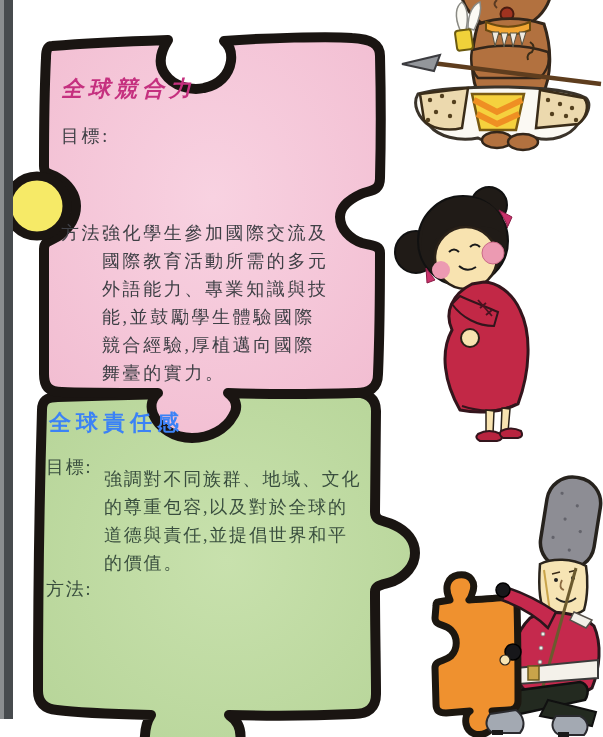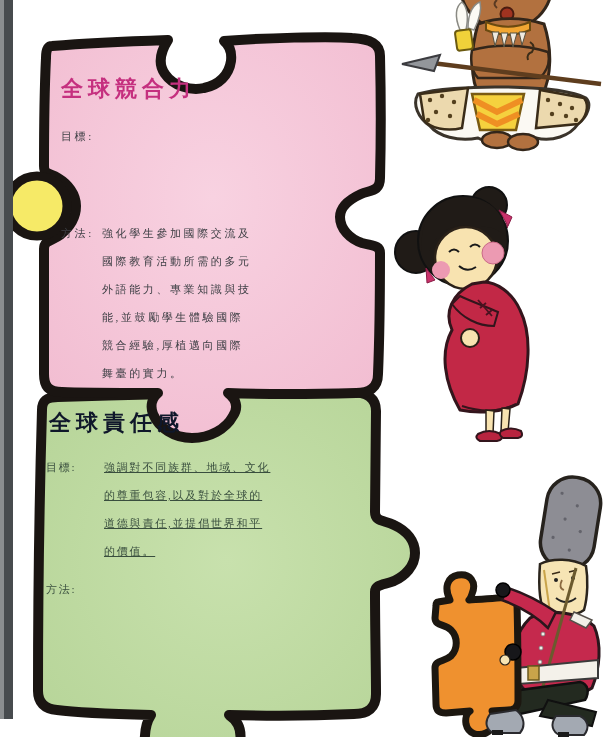--- a/index.html
+++ b/index.html
@@ -6,26 +6,26 @@
   .stage{
     position:relative;width:603px;height:737px;background:#ffffff;overflow:hidden;
     font-family:"Liberation Serif","DejaVu Serif",serif;
   }
   .abs{position:absolute;}
   svg{display:block;}
   .sec-title{
     position:absolute;font-size:22px;font-weight:bold;letter-spacing:5px;white-space:pre;
   }
   .lbl, .txt{
-    position:absolute;font-size:11px;line-height:28px;white-space:pre;font-weight:500;
+    position:absolute;font-size:18px;line-height:28px;white-space:pre;font-weight:500;
   }
   .pink-text{color:#3f4046;letter-spacing:2.6px;}
   .green-text{color:#394e3e;letter-spacing:1.8px;}
-  .t-pink{color:#c5307f;}
-  .t-green{color:#0f172a;}
+  .t-pink{color:#c5307f;font-style:italic;}
+  .t-green{color:#3b82f6;}
 </style>
 </head>
 <body>
 
 <div class="stage">
 
   <svg class="abs" style="left:0;top:0;" width="603" height="737" viewBox="0 0 603 737">
     <defs>
       <radialGradient id="gpink" cx="50%" cy="40%" r="80%">
         <stop offset="0%" stop-color="#f8d2e1"></stop>
@@ -191,19 +191,19 @@
   <div class="lbl pink-text" style="left:61px;top:219px;">方法:</div>
   <div class="txt pink-text" style="left:102px;top:219px;">強化學生參加國際交流及
 國際教育活動所需的多元
 外語能力、專業知識與技
 能,並鼓勵學生體驗國際
 競合經驗,厚植邁向國際
 舞臺的實力。</div>
 
   <div class="sec-title t-green" style="left:49px;top:408px;">全球責任感</div>
   <div class="lbl green-text" style="left:46px;top:453px;">目標:</div>
-  <div class="txt green-text" style="left:104px;top:453px;text-decoration:underline;">強調對不同族群、地域、文化
+  <div class="txt green-text" style="left:104px;top:465px;">強調對不同族群、地域、文化
 的尊重包容,以及對於全球的
 道德與責任,並提倡世界和平
 的價值。</div>
   <div class="lbl green-text" style="left:46px;top:575px;">方法:</div>
 
 </div>
 
 </body></html>

